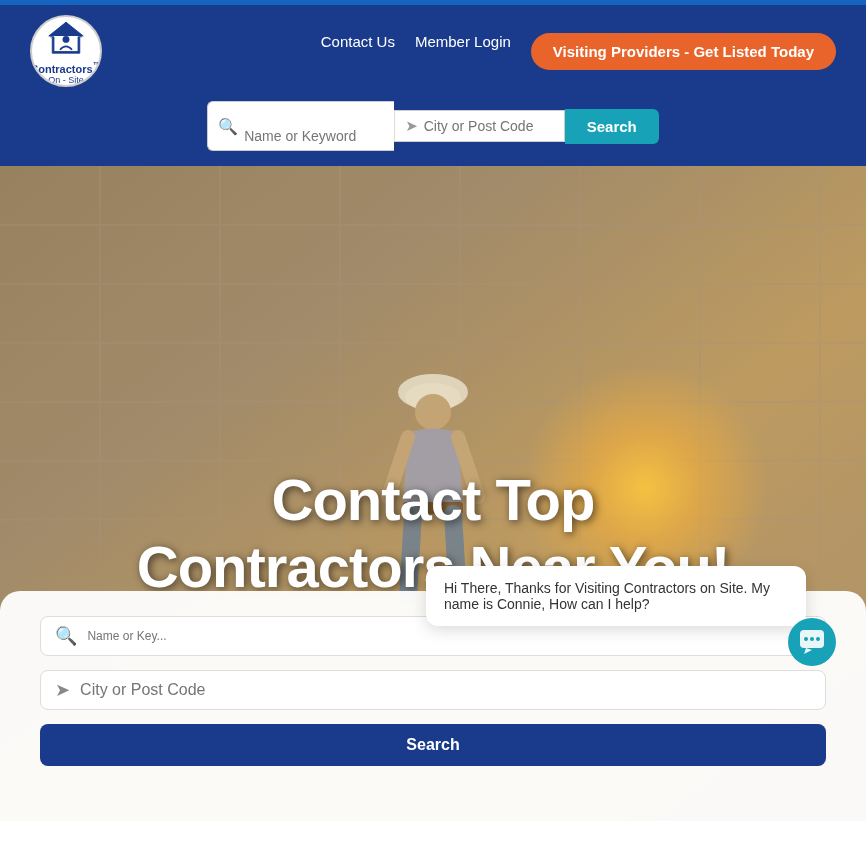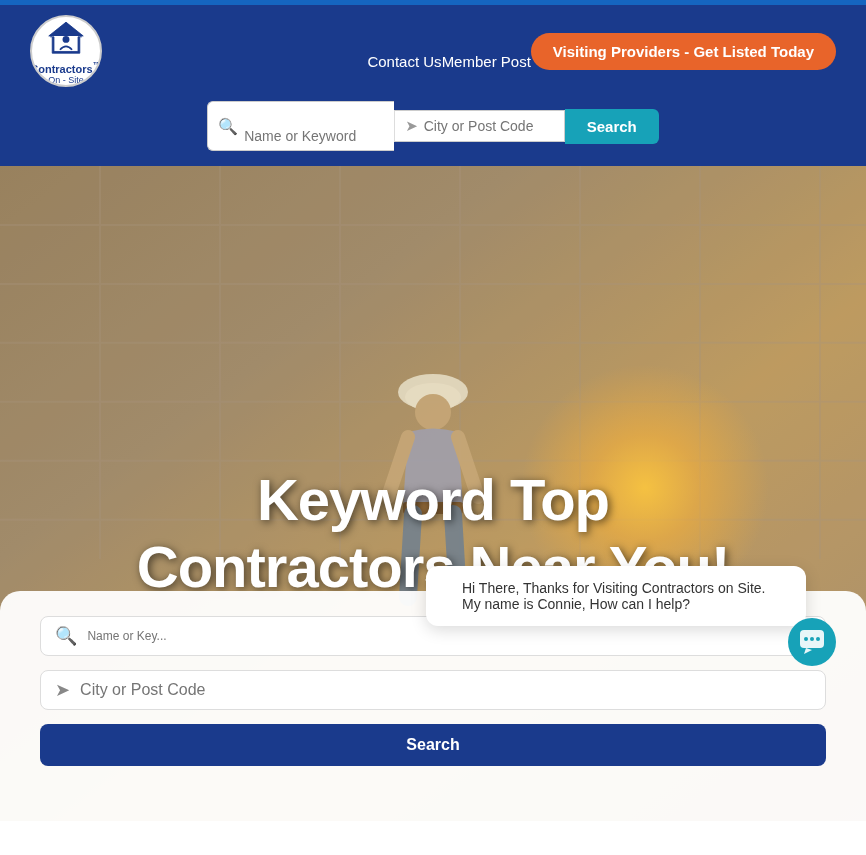--- a/index.html
+++ b/index.html
@@ -52,21 +52,22 @@
     }
 
     .logo-sub {
       font-size: 9px;
       color: #1a3a8c;
       text-align: center;
     }
 
     .nav-links {
       display: flex;
-      align-items: flex-end;
+      align-items: flex-start;
+      gap: 20px;
     }
 
     .nav-link {
       color: #fff;
       text-decoration: none;
       font-size: 15px;
     }
 
     .get-listed-btn {
       background-color: #e8642a;
@@ -281,21 +282,21 @@
       text-align: center;
     }
 
     
     .chat-bubble {
       position: absolute;
       bottom: 195px;
       right: 60px;
       background: #fff;
       border-radius: 12px;
-      padding: 14px 36px;
+      padding: 14px 18px;
       max-width: 380px;
       font-size: 14px;
       color: #333;
       box-shadow: 0 4px 16px rgba(0,0,0,0.15);
       z-index: 30;
     }
 
     .chat-avatar {
       position: absolute;
       bottom: 155px;
@@ -345,21 +346,21 @@
         </svg>
         <div class="logo-text">
           <span>Contractors</span><sup>™</sup>
         </div>
         <div class="logo-sub">On - Site</div>
       </div>
     </div>
 
     <div class="nav-links">
       <a href="#" class="nav-link">Contact Us</a>
-      <a href="#" class="nav-link">Member Post</a>
+      <a href="#" class="nav-link">Member Login</a>
       <button class="get-listed-btn">Visiting Providers - Get Listed Today</button>
     </div>
   </div>
 
   <div class="search-bar">
     <div class="search-input-wrapper">
       <span class="search-icon">🔍</span>
       <input type="text" placeholder="Name or Keyword" style="">
     </div>
     <div class="location-input-wrapper">
@@ -410,21 +411,21 @@
 
       <rect x="50" y="165" width="60" height="12" rx="3" fill="#8a6030"></rect>
 
       <path d="M60 177 L55 260" stroke="#708090" stroke-width="18" stroke-linecap="round"></path>
       <path d="M100 177 L105 260" stroke="#708090" stroke-width="18" stroke-linecap="round"></path>
     </svg>
   </div>
 
   <div class="hero-text">
     <div class="hero-title">
-      <span>Keyword Top</span><br>
+      <span>Contact Top</span><br>
       <span>Contractors Near You!</span>
     </div>
   </div>
 
   <div class="chat-bubble">
     <span>Hi There, Thanks for Visiting Contractors on Site. My name is Connie, How can I help?</span>
   </div>
 
   <div class="chat-avatar">
     <svg viewBox="0 0 28 28">

